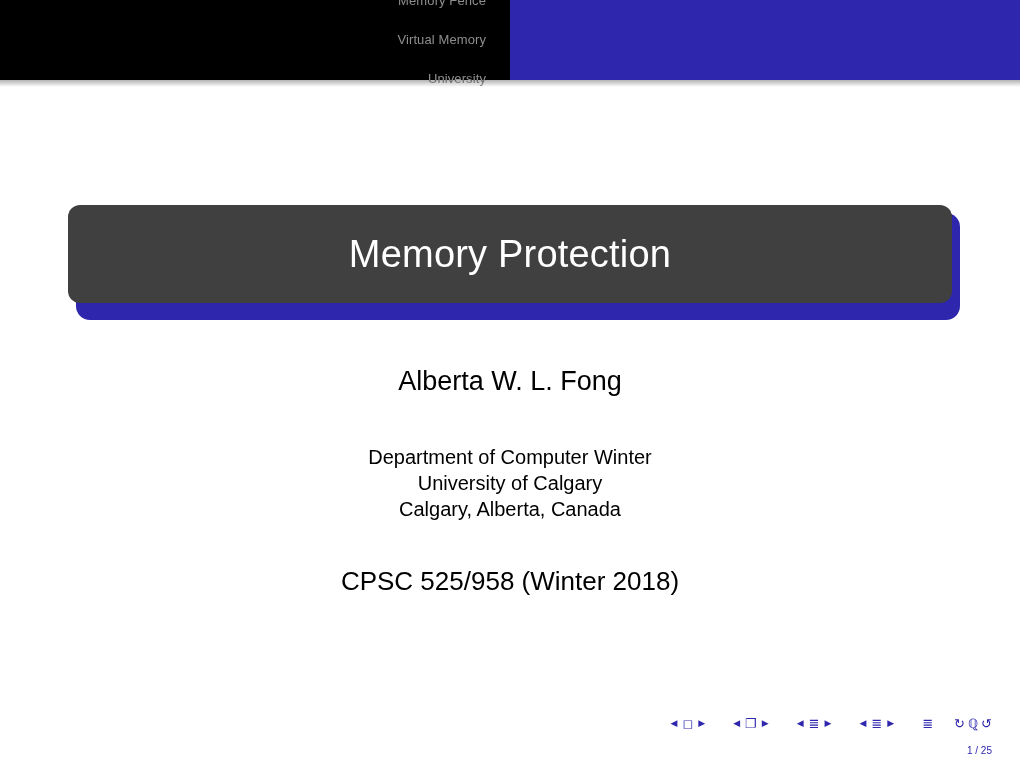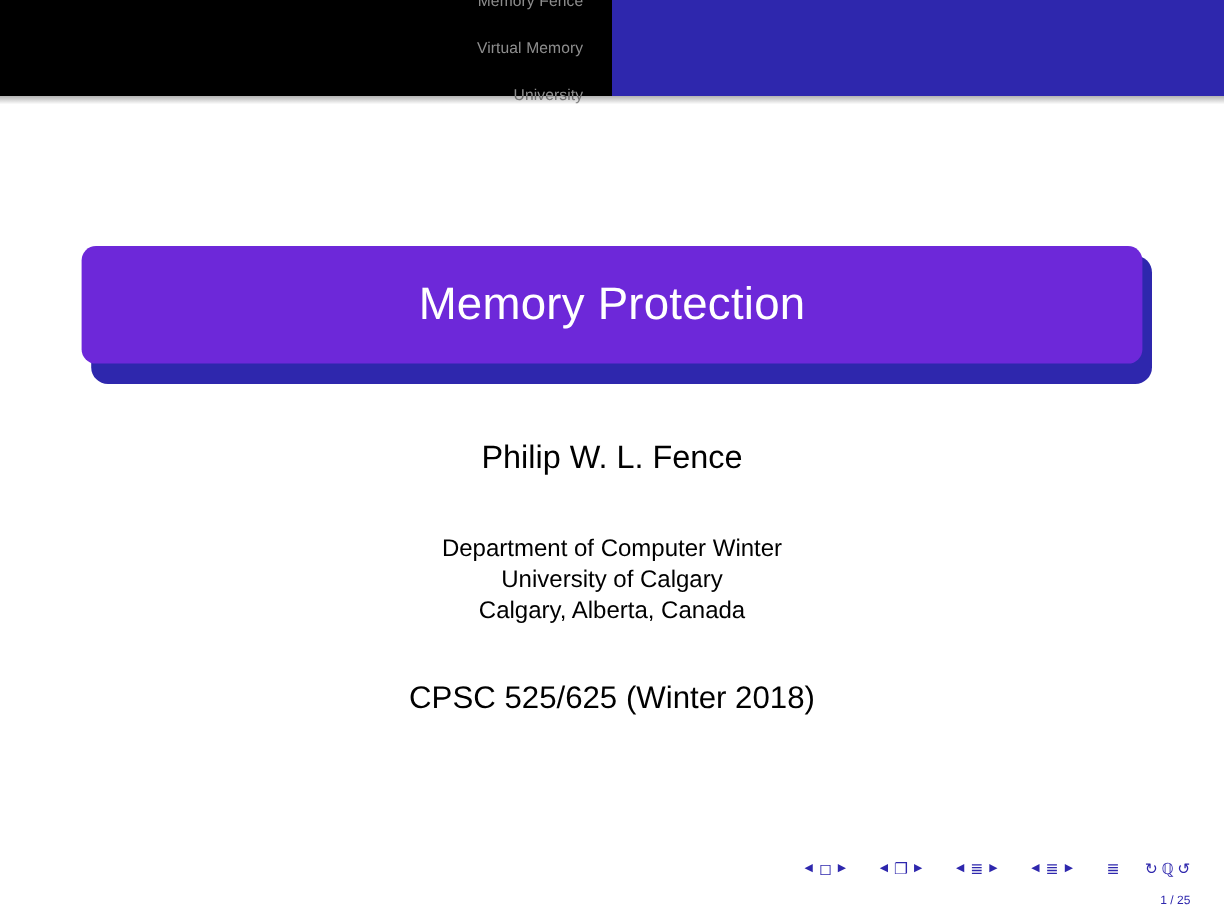--- a/index.html
+++ b/index.html
@@ -80,21 +80,21 @@
     background: #2e27ad;
     border-radius: 14px;
     opacity: 1;
   }
   .title-box {
     position: absolute;
     top: 0;
     left: 0;
     width: 884px;
     height: 98px;
-    background: #6d28d9;
+    background: #404040;
     border-radius: 12px;
     display: flex;
     align-items: center;
     justify-content: center;
   }
   .title-text {
     color: #ffffff;
     font-size: 38px;
     font-weight: normal;
     letter-spacing: 0.2px;
@@ -187,29 +187,29 @@
 </div>
 <div class="header-shadow"></div>
 
 <div class="title-wrap">
   <div class="title-shadow"></div>
   <div class="title-box">
     <span class="title-text">Memory Protection</span>
   </div>
 </div>
 
-<div class="author">Philip W. L. Fence</div>
+<div class="author">Alberta W. L. Fong</div>
 
 <div class="affiliation">
   <div>Department of Computer Winter</div>
   <div>University of Calgary</div>
   <div>Calgary, Alberta, Canada</div>
 </div>
 
-<div class="course">CPSC 525/625 (Winter 2018)</div>
+<div class="course">CPSC 525/958 (Winter 2018)</div>
 
 <div class="footer-nav">
   <div class="nav-group">
     <span class="nav-tri">◀</span>
     <span class="nav-glyph">◻</span>
     <span class="nav-tri">▶</span>
   </div>
   <div class="nav-sep"></div>
   <div class="nav-group">
     <span class="nav-tri">◀</span>

